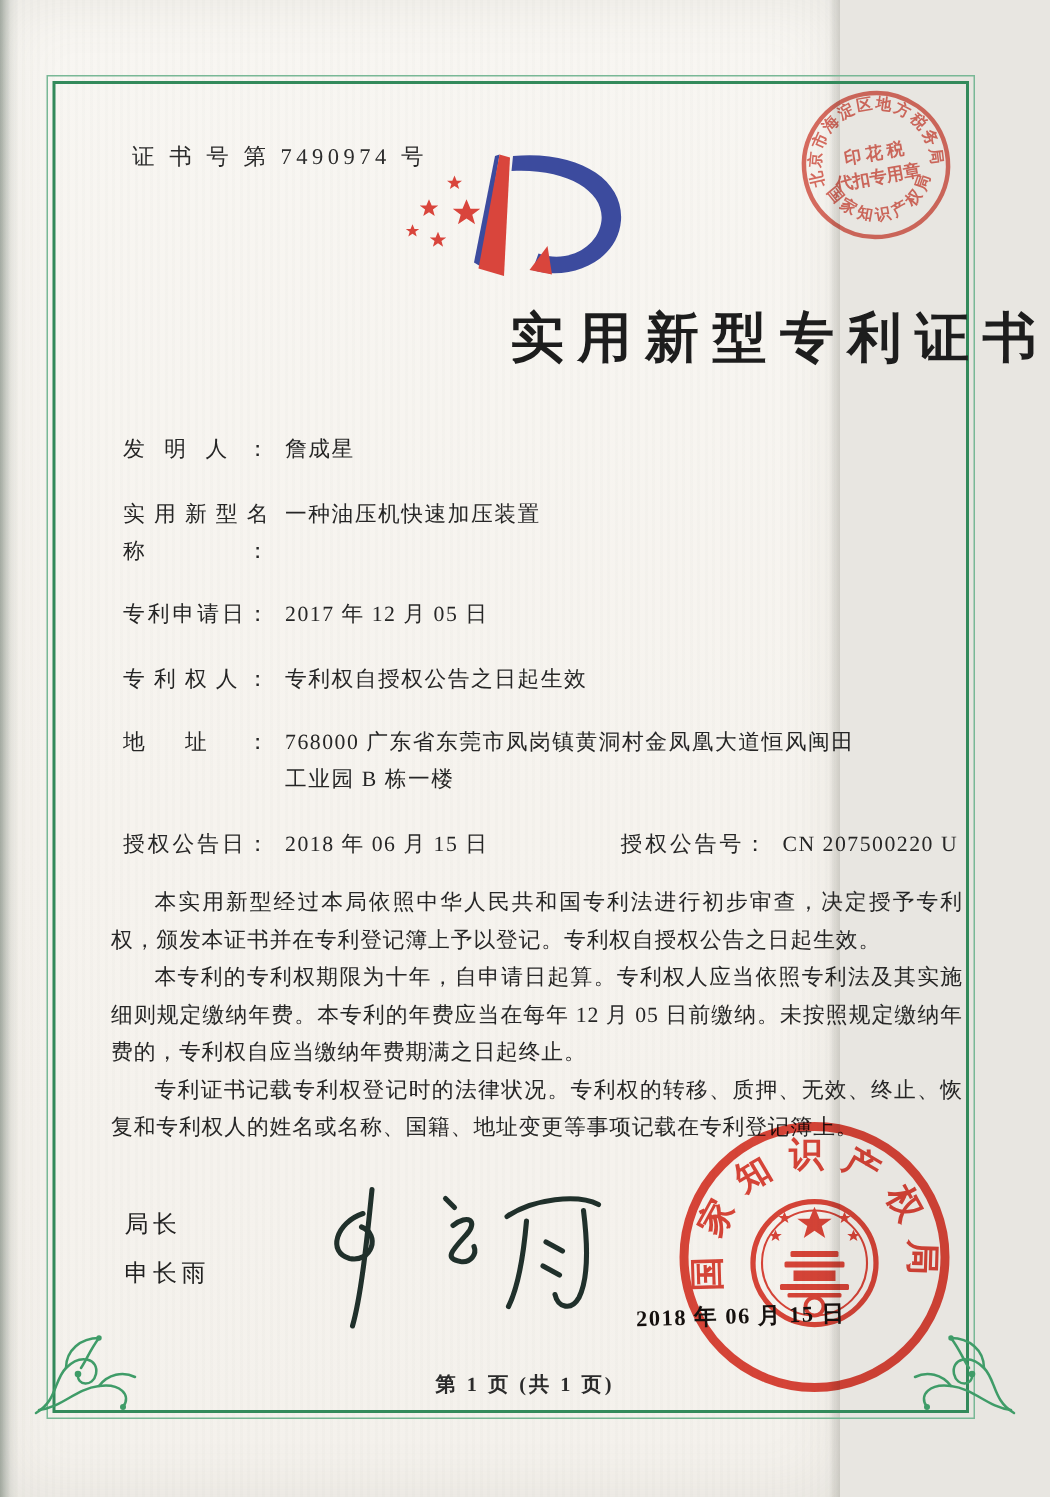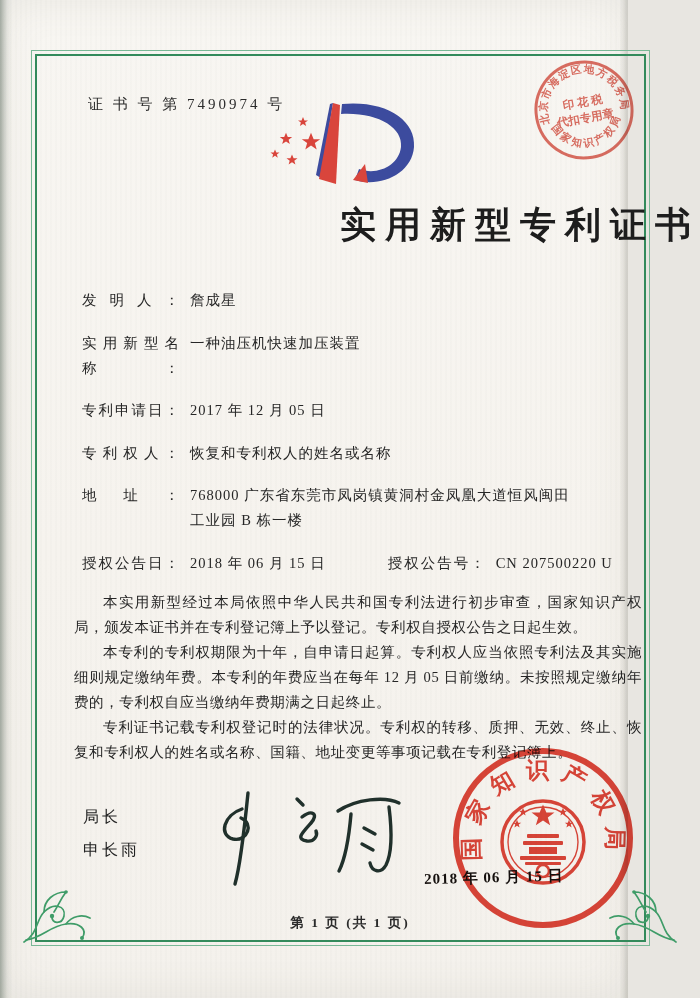--- a/index.html
+++ b/index.html
@@ -2,21 +2,21 @@
 <html><head>
 <meta charset="utf-8">
 <style>
   html,body{margin:0;padding:0;}
   body{
     width:700px;height:998px;overflow:hidden;
     font-family:"Liberation Serif","DejaVu Serif",serif;
     background:#e8e6e1;
   }
   .page{
-    position:relative;width:628px;height:998px;
+    position:relative;width:560px;height:998px;
     background:
       repeating-linear-gradient(90deg, rgba(90,110,95,0.018) 0 2px, rgba(0,0,0,0) 2px 5px),
       linear-gradient(180deg,#f8f6f2 0%,#f6f3ee 55%,#f4f1ec 100%);
     box-shadow:inset 0 0 40px rgba(120,120,110,0.12);
   }
   .scan-edge-left{
     position:absolute;left:0;top:0;width:12px;height:998px;
     background:linear-gradient(90deg, rgba(104,118,106,0.55), rgba(104,118,106,0.12) 55%, rgba(0,0,0,0));
   }
   .scan-edge-right{
@@ -44,21 +44,21 @@
     font-size:36px;font-weight:bold;letter-spacing:9px;color:#1d1d1d;
   }
   .fields{position:absolute;left:82px;top:288px;width:560px;color:#262626;}
   .field-row{display:flex;align-items:flex-start;margin-bottom:17.5px;font-size:14.5px;line-height:25px;}
   .field-label{
     display:inline-block;width:98px;flex:0 0 98px;
     text-align:justify;text-align-last:justify;letter-spacing:1px;
   }
   .field-value{margin-left:10px;letter-spacing:1px;}
   .field-row.grant{gap:0;}
-  .grant-right{display:flex;margin-left:62px;}
+  .grant-right{display:flex;margin-left:88px;}
   .body-text{
     position:absolute;left:74px;top:590px;width:568px;
     font-size:14.5px;line-height:25px;color:#262626;text-align:justify;letter-spacing:0.6px;
   }
   .body-text p{margin:0;text-indent:2em;}
   .director-block{position:absolute;left:83px;top:800px;color:#222;font-size:16px;letter-spacing:3px;line-height:33px;}
   .signature{position:absolute;left:188px;top:783px;width:225px;height:110px;}
   .seal{position:absolute;left:447px;top:742px;width:192px;height:192px;mix-blend-mode:multiply;opacity:0.93;}
   .seal-date{
     position:absolute;left:424px;top:868px;width:160px;
@@ -148,41 +148,41 @@
     <div class="field-row">
       <span class="field-label">实用新型名称：</span>
       <span class="field-value">一种油压机快速加压装置</span>
     </div>
     <div class="field-row">
       <span class="field-label">专利申请日：</span>
       <span class="field-value">2017 年 12 月 05 日</span>
     </div>
     <div class="field-row">
       <span class="field-label">专利权人：</span>
-      <span class="field-value">恢复和专利权人的姓名或名称</span>
+      <span class="field-value">专利权自授权公告之日起生效</span>
     </div>
     <div class="field-row">
       <span class="field-label">地址：</span>
       <span class="field-value">
         <span>768000 广东省东莞市凤岗镇黄洞村金凤凰大道恒风闽田</span><br>
         <span>工业园 B 栋一楼</span>
       </span>
     </div>
     <div class="field-row grant">
       <span class="field-label">授权公告日：</span>
       <span class="field-value">2018 年 06 月 15 日</span>
       <span class="grant-right">
         <span class="field-label">授权公告号：</span>
         <span class="field-value">CN 207500220 U</span>
       </span>
     </div>
   </div>
 
   <div class="body-text">
-    <p>本实用新型经过本局依照中华人民共和国专利法进行初步审查，国家知识产权局，颁发本证书并在专利登记簿上予以登记。专利权自授权公告之日起生效。</p>
+    <p>本实用新型经过本局依照中华人民共和国专利法进行初步审查，决定授予专利权，颁发本证书并在专利登记簿上予以登记。专利权自授权公告之日起生效。</p>
     <p>本专利的专利权期限为十年，自申请日起算。专利权人应当依照专利法及其实施细则规定缴纳年费。本专利的年费应当在每年 12 月 05 日前缴纳。未按照规定缴纳年费的，专利权自应当缴纳年费期满之日起终止。</p>
     <p>专利证书记载专利权登记时的法律状况。专利权的转移、质押、无效、终止、恢复和专利权人的姓名或名称、国籍、地址变更等事项记载在专利登记簿上。</p>
   </div>
 
   <div class="director-block">
     <div>局长</div>
     <div>申长雨</div>
   </div>
 
   <svg class="signature" viewBox="0 0 225 110">

